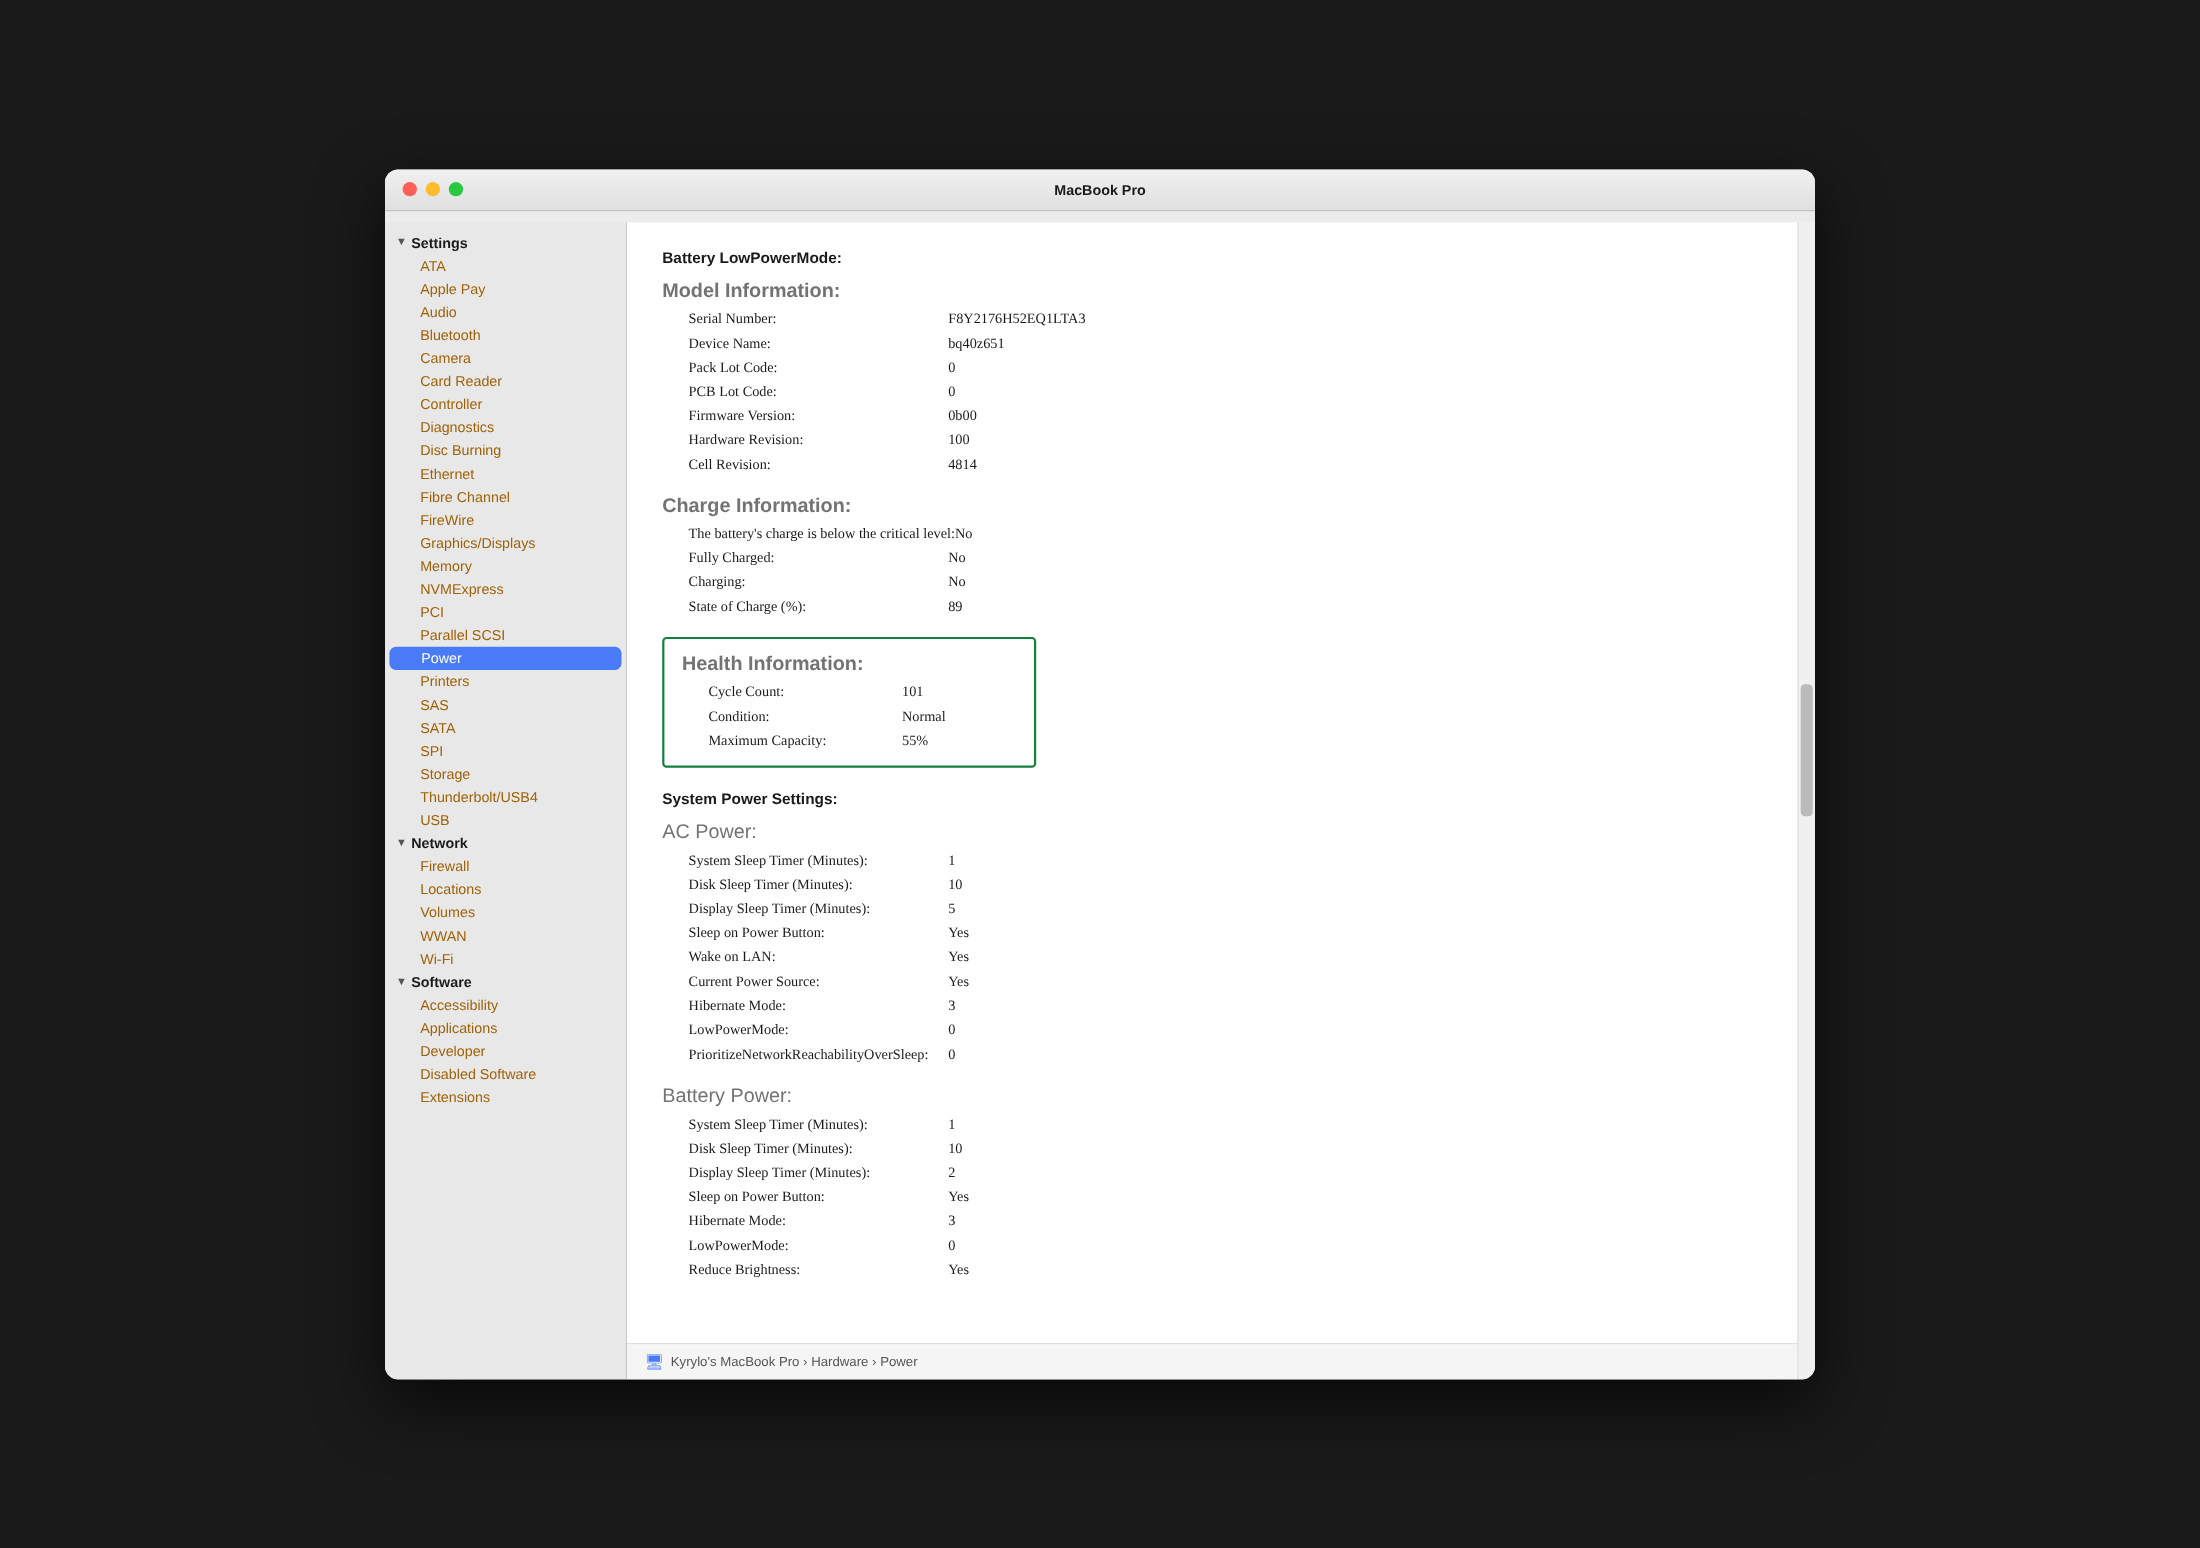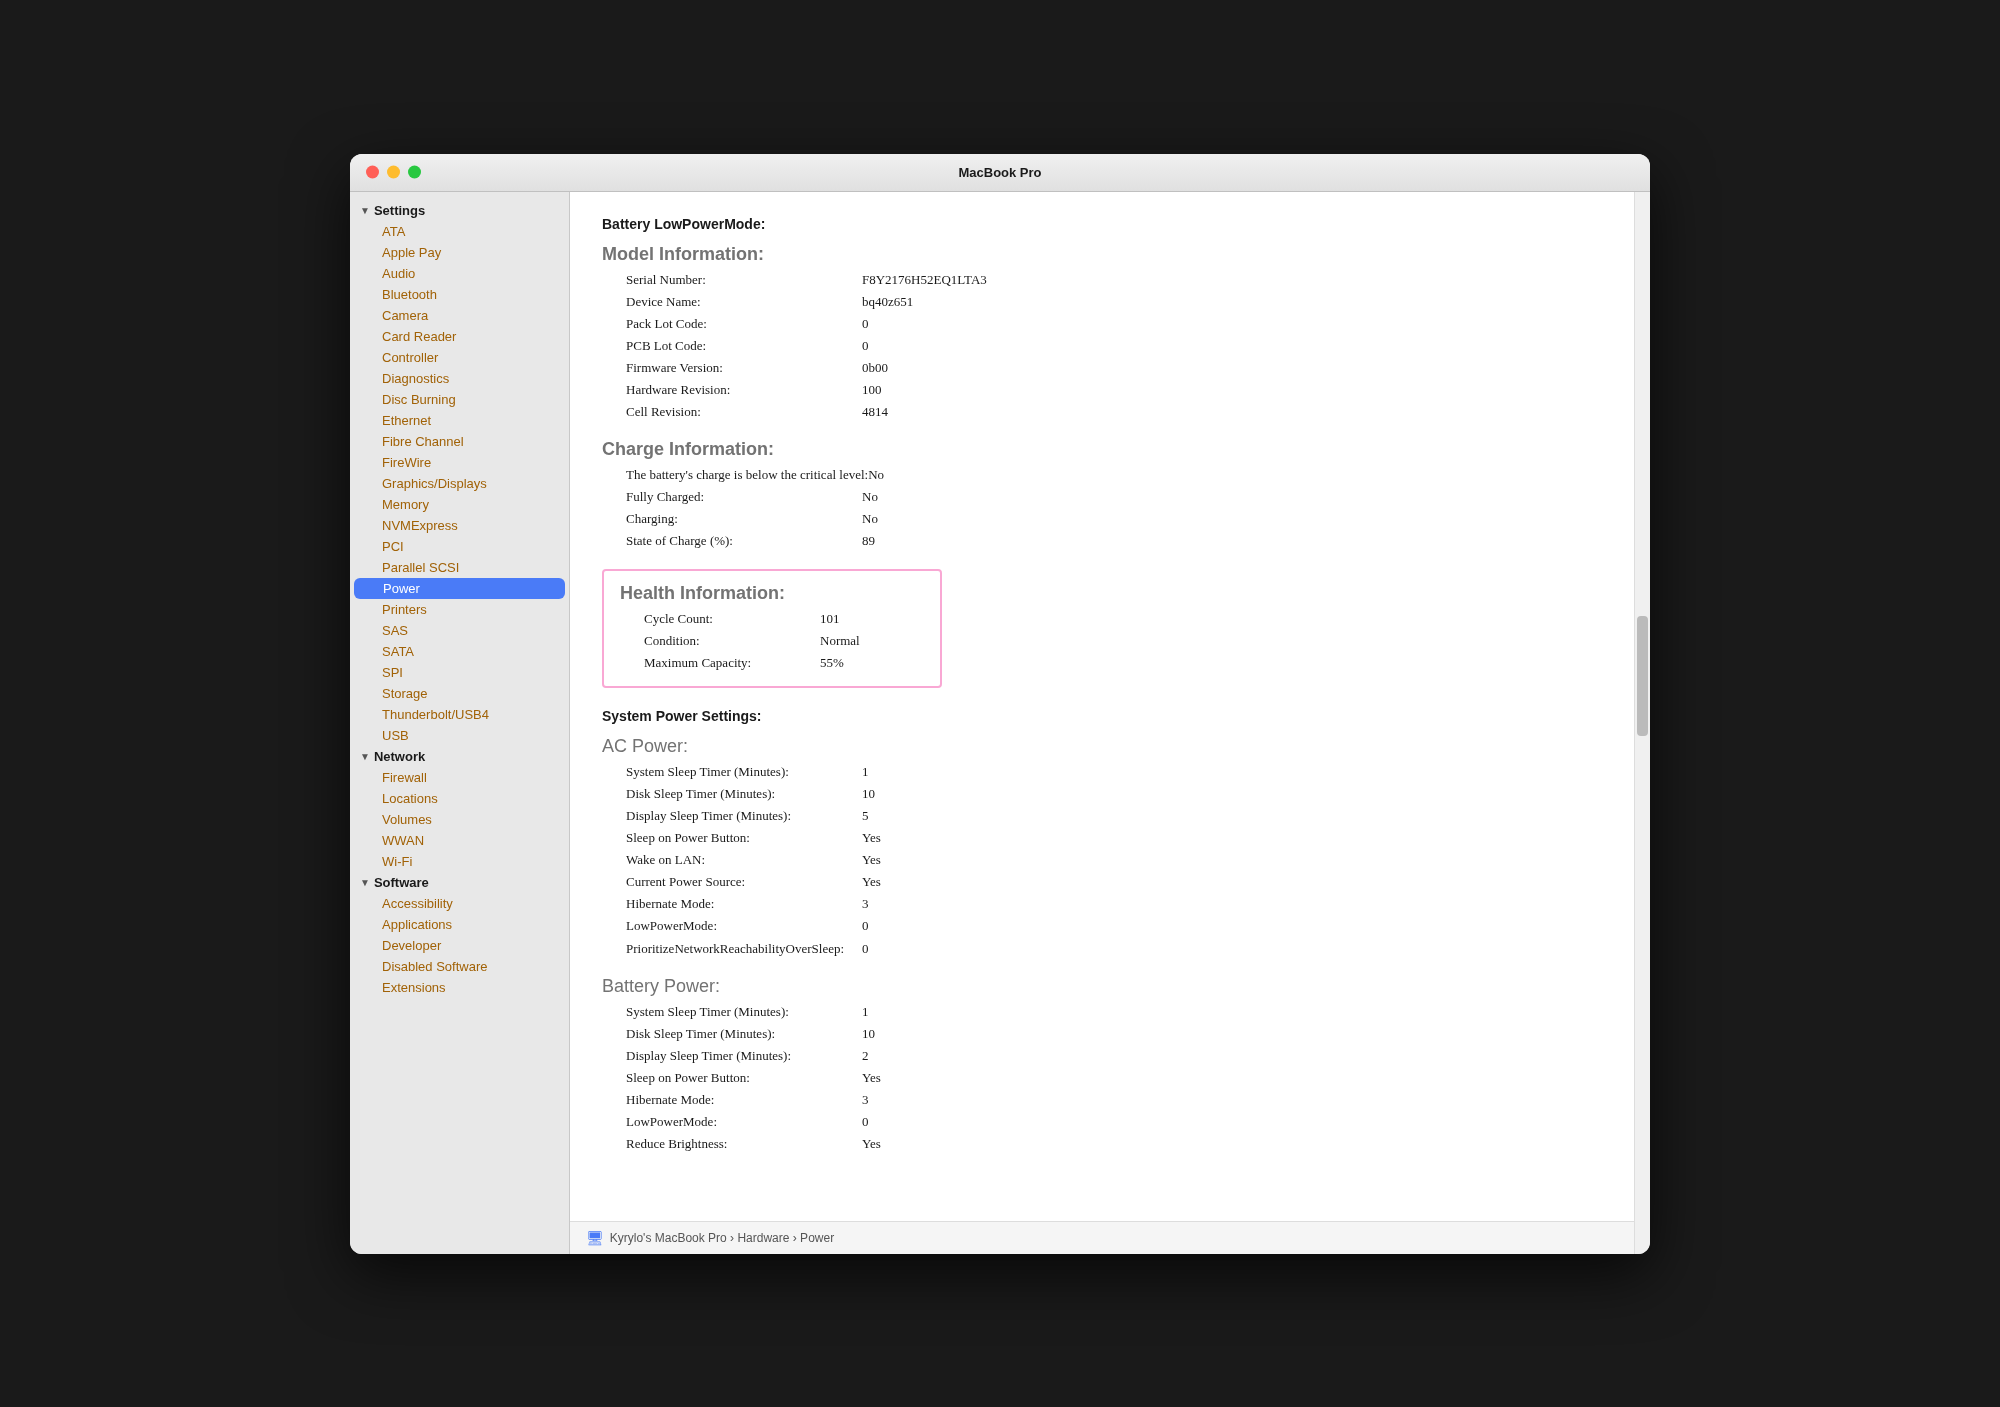--- a/index.html
+++ b/index.html
@@ -15,20 +15,21 @@
 
     .window {
       width: 1300px;
       height: 1100px;
       background: #ececec;
       border-radius: 12px;
       box-shadow: 0 20px 60px rgba(0,0,0,0.7);
       display: flex;
       flex-direction: column;
       overflow: hidden;
+      gap: 10px;
     }
 
     .titlebar {
       background: linear-gradient(180deg, #f0f0f0 0%, #e0e0e0 100%);
       height: 38px;
       display: flex;
       align-items: center;
       justify-content: center;
       padding: 0 16px;
       border-bottom: 1px solid #c0c0c0;
@@ -161,21 +162,21 @@
       min-width: 260px;
       padding-left: 24px;
       color: #1a1a1a;
     }
 
     .info-value {
       color: #1a1a1a;
     }
 
     .health-box {
-      border: 2px solid #f9a8d4;
+      border: 2px solid #15803d;
       border-radius: 4px;
       padding: 12px 16px;
       margin-bottom: 20px;
       display: inline-block;
       min-width: 340px;
     }
 
     .health-box .info-label {
       min-width: 200px;
     }

